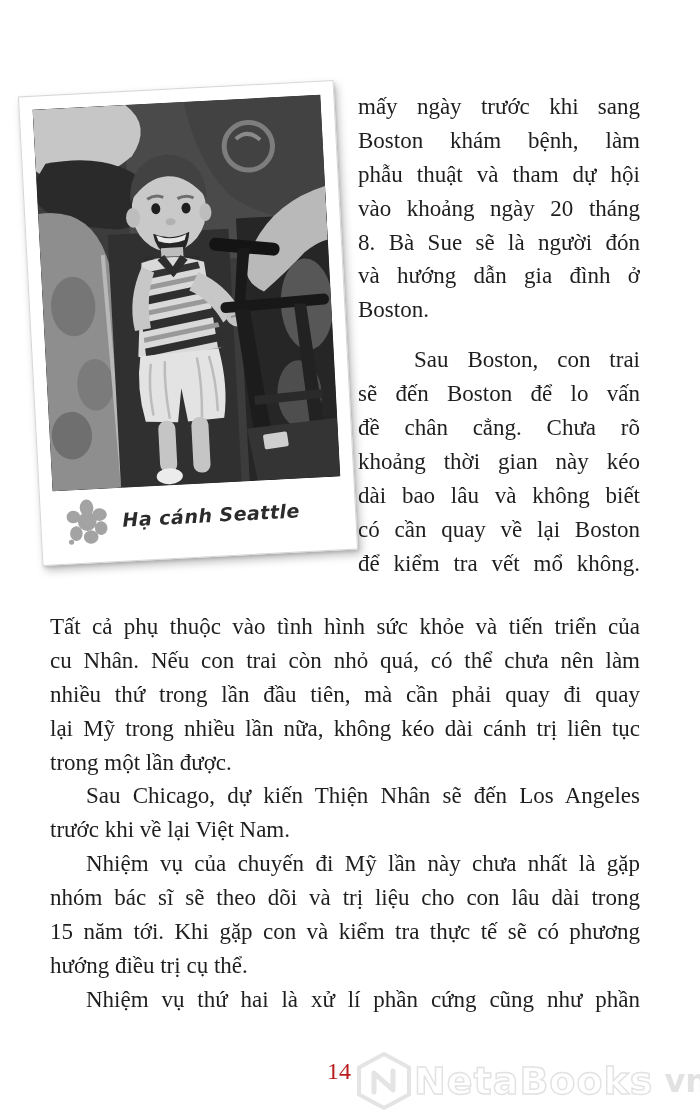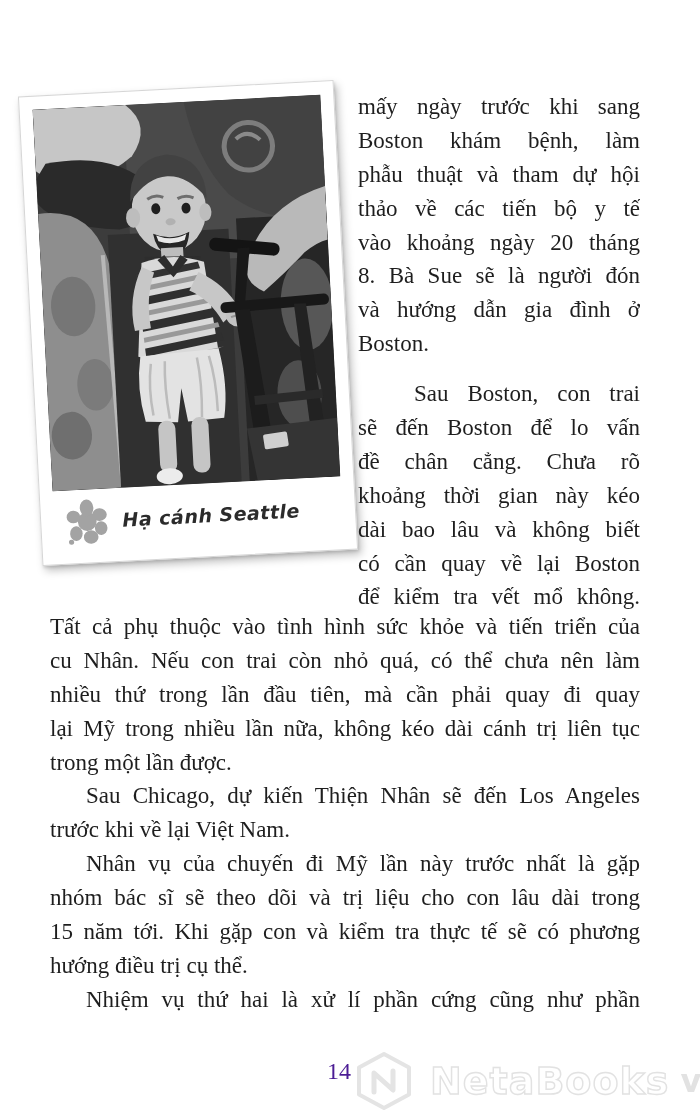--- a/index.html
+++ b/index.html
@@ -35,31 +35,31 @@
   .col{position:absolute;left:358px;top:90px;width:282px;font-size:23px;}
   .full{position:absolute;left:50px;top:610px;width:590px;font-size:23px;}
   .ln{height:33.9px;line-height:33.9px;overflow:hidden;text-align:left;}
   .j{text-align:justify;text-align-last:justify;}
   .inc{text-indent:56px;margin-top:16px;}
   .inf{text-indent:36px;}
 
   
   .pagenum{
     position:absolute;left:327px;top:1058px;
-    font-size:24px;color:#4c1d95;font-family:"Liberation Serif", serif;
+    font-size:24px;color:#b91c1c;font-family:"Liberation Serif", serif;
   }
   .wm{
     position:absolute;left:356px;top:1050px;height:62px;
     display:flex;align-items:center;
   }
   .wm-hex{width:56px;height:60px;flex:none;}
   .wm-text{
     font-family:"DejaVu Sans", sans-serif;font-weight:bold;font-size:38px;
     letter-spacing:1px;color:#ffffff;-webkit-text-stroke:1.4px #e2e2e2;
-    margin-left:18px;white-space:nowrap;
+    margin-left:2px;white-space:nowrap;
   }
   .wm-tld{
     font-family:"DejaVu Sans", sans-serif;font-weight:bold;font-size:32px;
     color:#e2e2e2;margin-left:11px;
   }
 </style>
 </head>
 <body>
 
 <div class="page">
@@ -162,21 +162,20 @@
         </svg>
       </span>
       <span class="caption-text">Hạ cánh Seattle</span>
     </div>
   </div>
 
   <div class="col">
     <div class="ln j">mấy ngày trước khi sang</div>
     <div class="ln j">Boston khám bệnh, làm</div>
     <div class="ln j">phẫu thuật và tham dự hội</div>
-    <div class="ln j">thảo về các tiến bộ y tế</div>
     <div class="ln j">vào khoảng ngày 20 tháng</div>
     <div class="ln j">8. Bà Sue sẽ là người đón</div>
     <div class="ln j">và hướng dẫn gia đình ở</div>
     <div class="ln">Boston.</div>
     <div class="ln j inc">Sau Boston, con trai</div>
     <div class="ln j">sẽ đến Boston để lo vấn</div>
     <div class="ln j">đề chân cẳng. Chưa rõ</div>
     <div class="ln j">khoảng thời gian này kéo</div>
     <div class="ln j">dài bao lâu và không biết</div>
     <div class="ln j">có cần quay về lại Boston</div>
@@ -184,21 +183,21 @@
   </div>
 
   <div class="full">
     <div class="ln j">Tất cả phụ thuộc vào tình hình sức khỏe và tiến triển của</div>
     <div class="ln j">cu Nhân. Nếu con trai còn nhỏ quá, có thể chưa nên làm</div>
     <div class="ln j">nhiều thứ trong lần đầu tiên, mà cần phải quay đi quay</div>
     <div class="ln j">lại Mỹ trong nhiều lần nữa, không kéo dài cánh trị liên tục</div>
     <div class="ln">trong một lần được.</div>
     <div class="ln j inf">Sau Chicago, dự kiến Thiện Nhân sẽ đến Los Angeles</div>
     <div class="ln">trước khi về lại Việt Nam.</div>
-    <div class="ln j inf">Nhân vụ của chuyến đi Mỹ lần này trước nhất là gặp</div>
+    <div class="ln j inf">Nhiệm vụ của chuyến đi Mỹ lần này chưa nhất là gặp</div>
     <div class="ln j">nhóm bác sĩ sẽ theo dõi và trị liệu cho con lâu dài trong</div>
     <div class="ln j">15 năm tới. Khi gặp con và kiểm tra thực tế sẽ có phương</div>
     <div class="ln">hướng điều trị cụ thể.</div>
     <div class="ln j inf">Nhiệm vụ thứ hai là xử lí phần cứng cũng như phần</div>
   </div>
 
   <div class="pagenum">14</div>
 
   <div class="wm">
     <span class="wm-hex">

